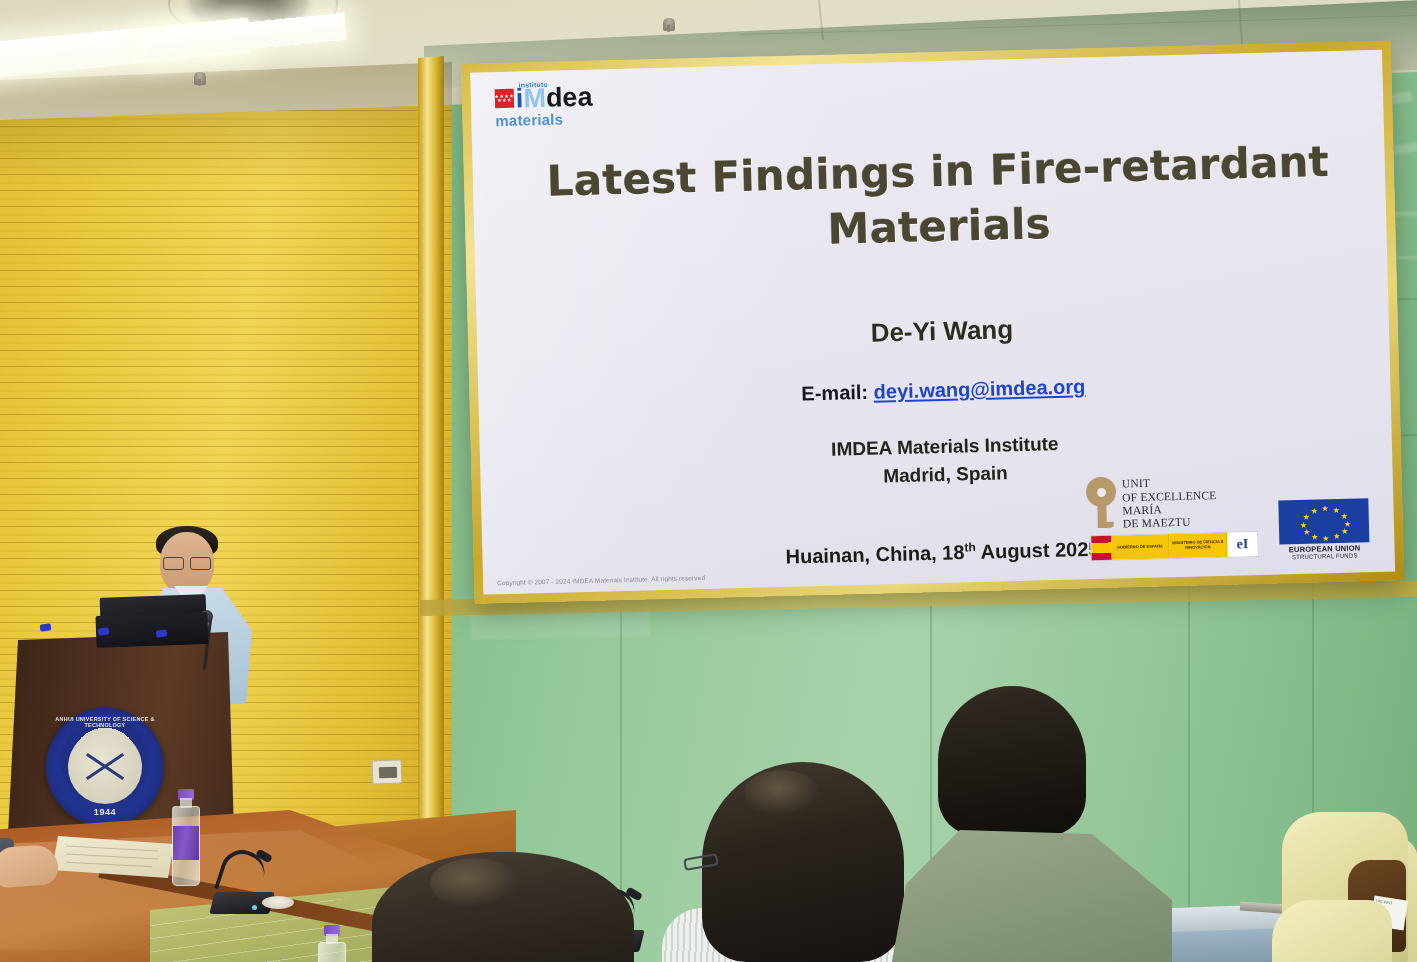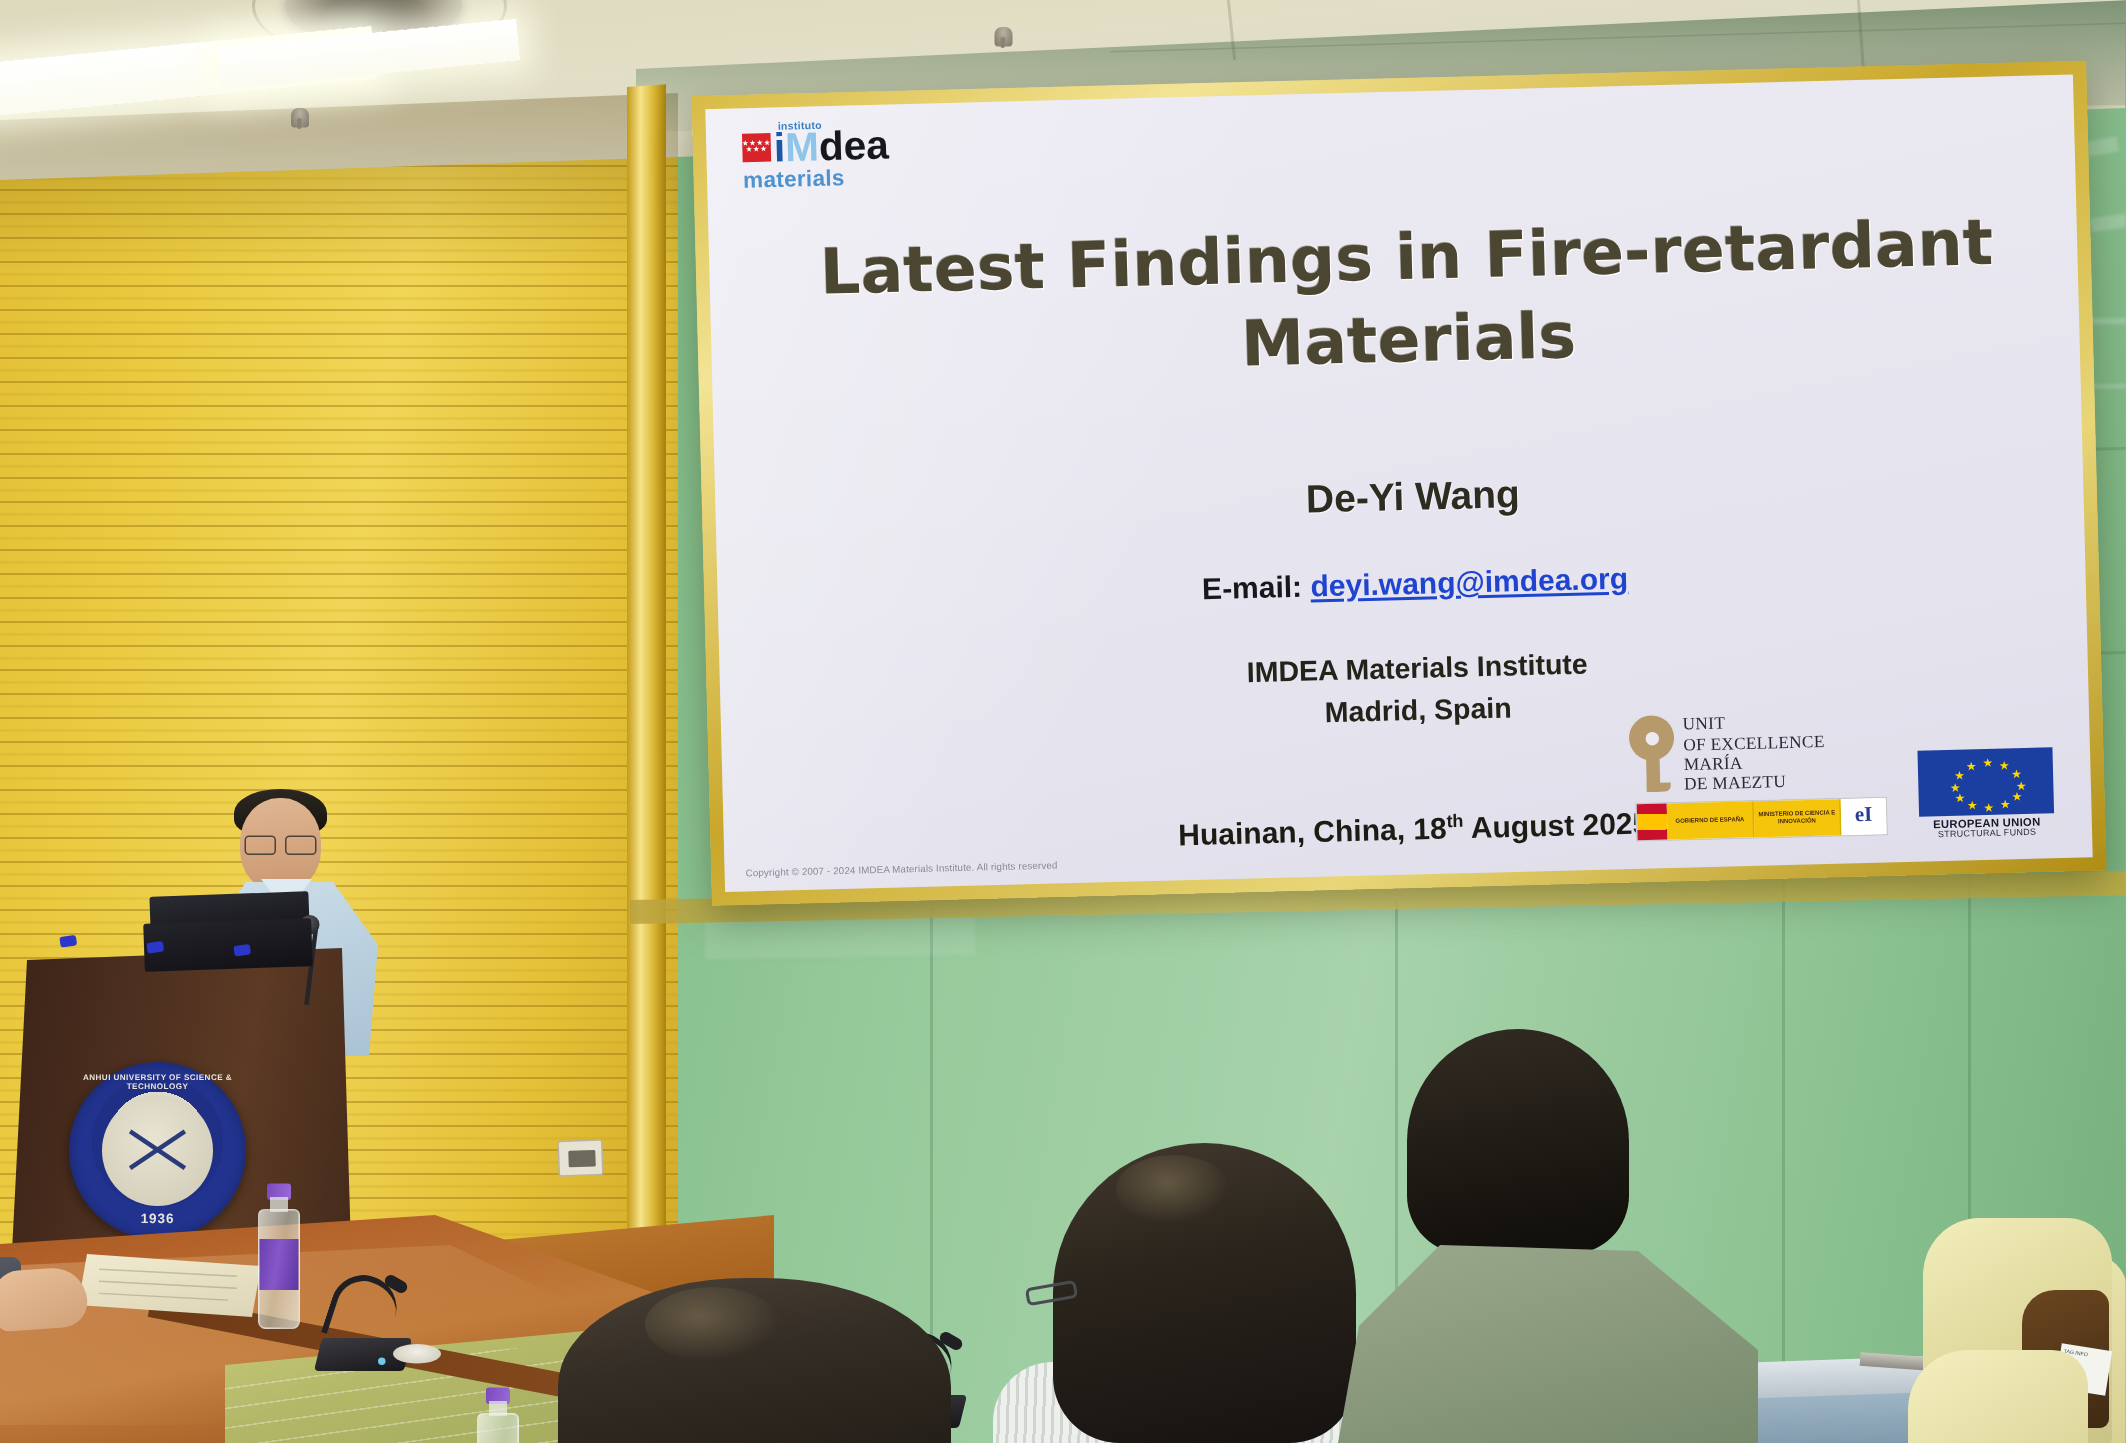--- a/index.html
+++ b/index.html
@@ -679,21 +679,21 @@
   <div class="pen-blue" style="left:98px;top:628px;"></div>
   <div class="pen-blue" style="left:156px;top:630px;"></div>
   <div class="podium-cable"></div>
 
   <div class="podium-emblem">
     <div class="emblem-top-txt">ANHUI UNIVERSITY OF SCIENCE &amp; TECHNOLOGY</div>
     <div class="emblem-inner">
       <div class="pick a"></div>
       <div class="pick b"></div>
     </div>
-    <div class="emblem-year">1936</div>
+    <div class="emblem-year">1944</div>
   </div>
 
   <div class="table-back"></div>
   <div class="table-main"></div>
   <div class="table-gloss"></div>
   <div class="table-edge"></div>
   <div class="table-glass"></div>
   <div class="table-glass-lines"></div>
 
   <div class="sleeve"></div>

